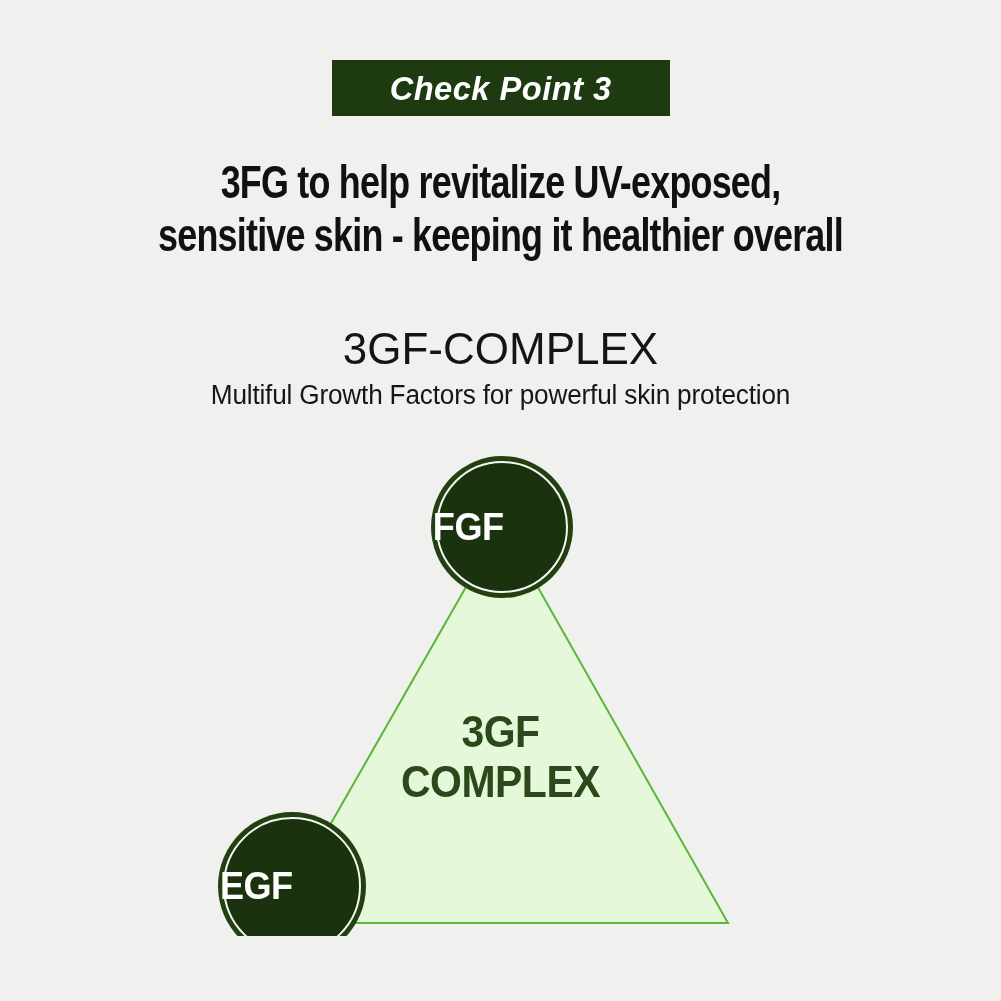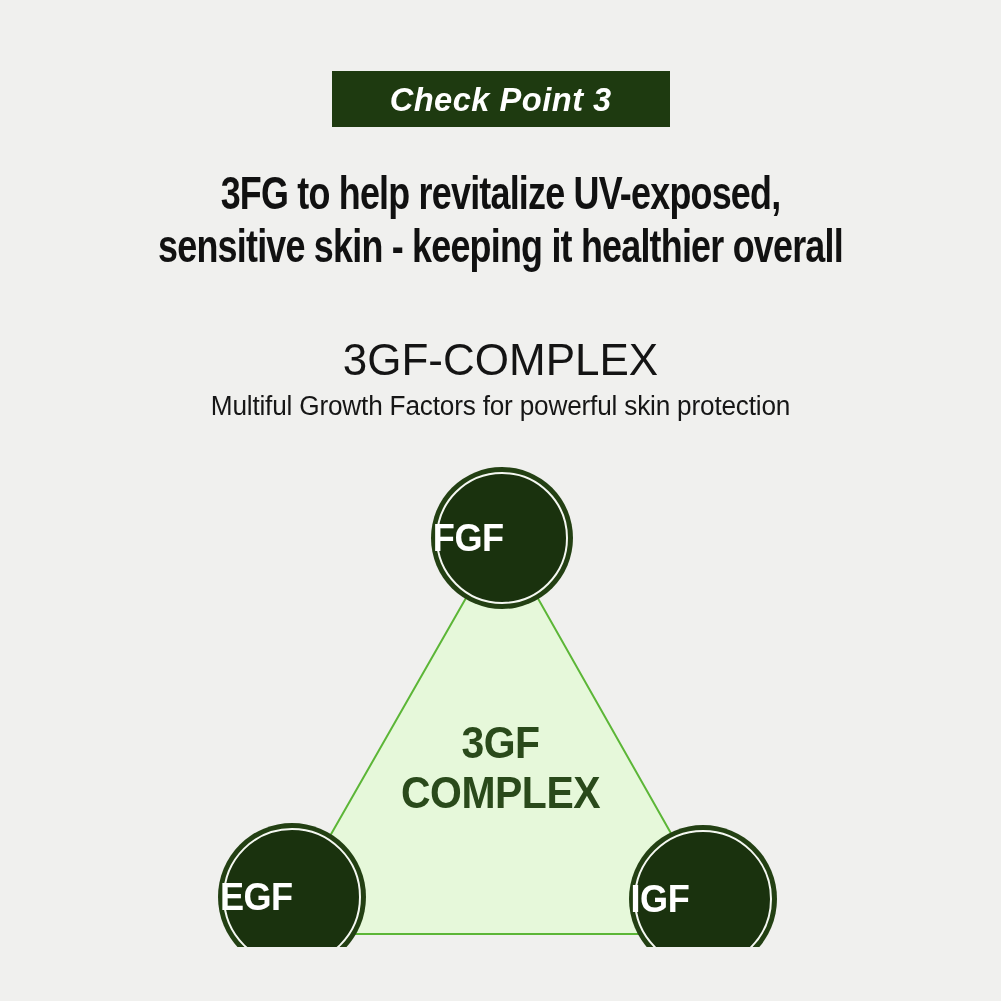--- a/index.html
+++ b/index.html
@@ -11,21 +11,21 @@
     --triangle-fill:#e6f8da;
     --triangle-border:#5cb637;
     --center-text-green:#2a4a1b;
     --headline-text:#111111;
     --label-text:#ffffff;
   }
   *{margin:0;padding:0;box-sizing:border-box;}
   html,body{background:var(--background);}
   body{font-family:"Liberation Sans","DejaVu Sans",sans-serif;}
   .canvas{
-    position:relative;width:1001px;height:932px;margin:15px auto;
+    position:relative;width:1001px;height:932px;margin:4px auto;
     background:var(--background);overflow:hidden;
   }
   .banner{
     position:absolute;top:56px;left:50%;transform:translateX(-50%);
     width:338px;height:56px;background:var(--banner-green);
     display:flex;align-items:center;justify-content:center;
   }
   .banner span{
     color:var(--label-text);font-size:34px;font-weight:700;font-style:italic;
     letter-spacing:.5px;white-space:nowrap;transform:scaleX(.96);
@@ -99,17 +99,14 @@
   </div>
 
   <div class="node node-fgf">
     <span>FGF</span>
   </div>
 
   <div class="node node-egf">
     <span>EGF</span>
   </div>
 
-  <div class="node node-igf">
-    <span>IGF</span>
-  </div>
 
 </div>
 
 </body></html>

